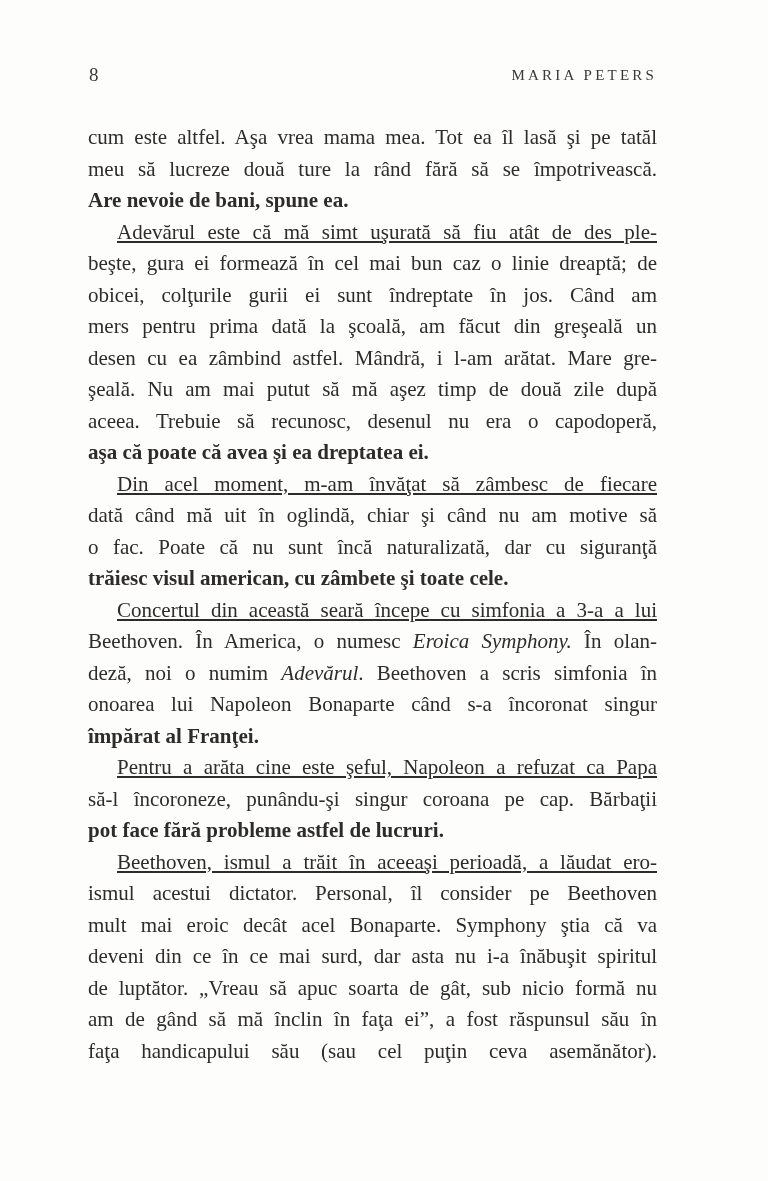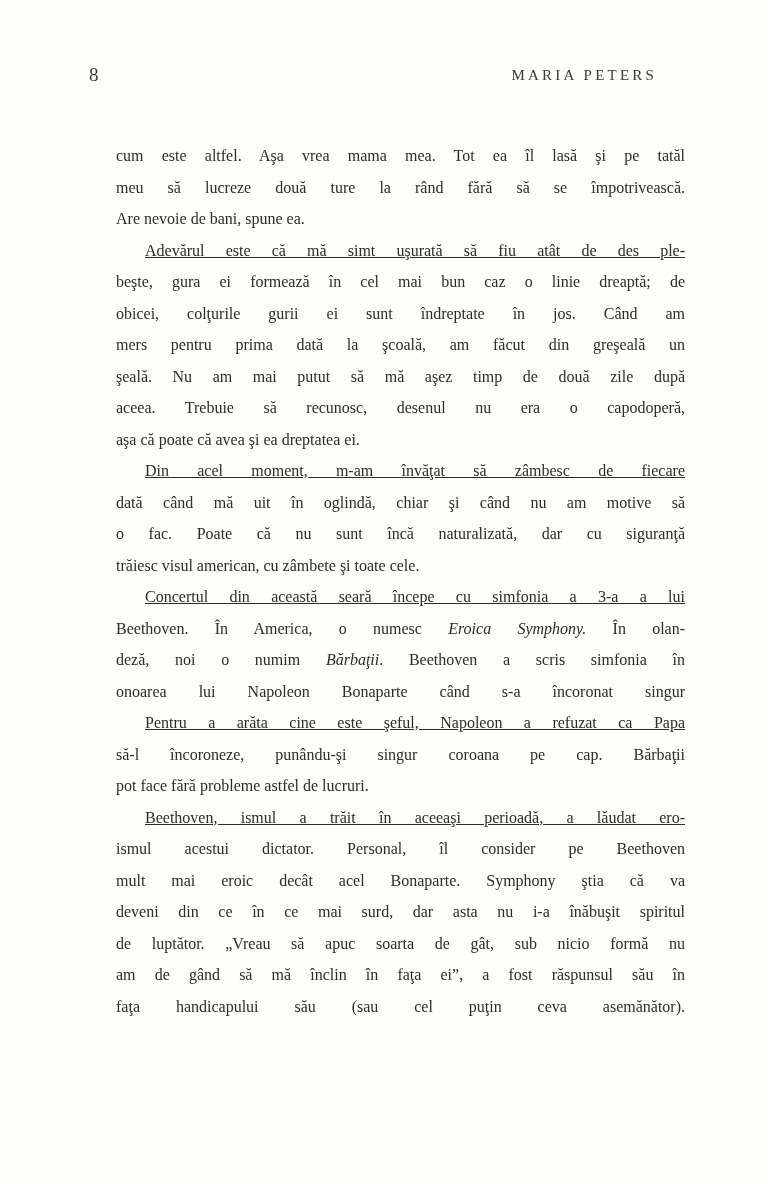--- a/index.html
+++ b/index.html
@@ -32,34 +32,34 @@
     text-align: right;
     font-size: 15px;
     line-height: 24px;
     letter-spacing: 3.2px;
     font-variant: normal;
   }
 
   .body-text {
     position: absolute;
     left: 88px;
-    top: 140px;
+    top: 122px;
     width: 569px;
-    font-size: 16px;
+    font-size: 21px;
     line-height: 31.5px;
-    margin-left: 28px;
   }
   .line {
     text-align: justify;
     text-align-last: justify;
     white-space: normal;
   }
   .line.no-justify {
     text-align: left;
     text-align-last: left;
+    font-weight: bold;
   }
   .line.indent {
     text-indent: 29px;
     text-decoration: underline;
   }
   .line em {
     font-style: italic;
     font-family: "Liberation Serif", "DejaVu Serif", serif;
   }
 </style>
@@ -72,31 +72,33 @@
     <span class="running-title">MARIA PETERS</span>
   </div>
   <div class="body-text" id="body-text">
       <div class="line"><span>cum este altfel. Aşa vrea mama mea. Tot ea îl lasă şi pe tatăl</span></div>
       <div class="line"><span>meu să lucreze două ture la rând fără să se împotrivească.</span></div>
       <div class="line no-justify"><span>Are nevoie de bani, spune ea.</span></div>
       <div class="line indent"><span>Adevărul este că mă simt uşurată să fiu atât de des ple-</span></div>
       <div class="line"><span>beşte, gura ei formează în cel mai bun caz o linie dreaptă; de</span></div>
       <div class="line"><span>obicei, colţurile gurii ei sunt îndreptate în jos. Când am</span></div>
       <div class="line"><span>mers pentru prima dată la şcoală, am făcut din greşeală un</span></div>
+      <div class="line"><span>desen cu ea zâmbind astfel. Mândră, i l-am arătat. Mare gre-</span></div>
       <div class="line"><span>şeală. Nu am mai putut să mă aşez timp de două zile după</span></div>
       <div class="line"><span>aceea. Trebuie să recunosc, desenul nu era o capodoperă,</span></div>
       <div class="line no-justify"><span>aşa că poate că avea şi ea dreptatea ei.</span></div>
       <div class="line indent"><span>Din acel moment, m-am învăţat să zâmbesc de fiecare</span></div>
       <div class="line"><span>dată când mă uit în oglindă, chiar şi când nu am motive să</span></div>
       <div class="line"><span>o fac. Poate că nu sunt încă naturalizată, dar cu siguranţă</span></div>
       <div class="line no-justify"><span>trăiesc visul american, cu zâmbete şi toate cele.</span></div>
       <div class="line indent"><span>Concertul din această seară începe cu simfonia a 3-a a lui</span></div>
       <div class="line"><span>Beethoven. În America, o numesc </span><em>Eroica Symphony.</em><span> În olan-</span></div>
-      <div class="line"><span>deză, noi o numim </span><em>Bărbaţii</em><span>. Beethoven a scris simfonia în</span></div>
+      <div class="line"><span>deză, noi o numim </span><em>Adevărul</em><span>. Beethoven a scris simfonia în</span></div>
       <div class="line"><span>onoarea lui Napoleon Bonaparte când s-a încoronat singur</span></div>
+      <div class="line no-justify"><span>împărat al Franţei.</span></div>
       <div class="line indent"><span>Pentru a arăta cine este şeful, Napoleon a refuzat ca Papa</span></div>
       <div class="line"><span>să-l încoroneze, punându-şi singur coroana pe cap. Bărbaţii</span></div>
       <div class="line no-justify"><span>pot face fără probleme astfel de lucruri.</span></div>
       <div class="line indent"><span>Beethoven, ismul a trăit în aceeaşi perioadă, a lăudat ero-</span></div>
       <div class="line"><span>ismul acestui dictator. Personal, îl consider pe Beethoven</span></div>
       <div class="line"><span>mult mai eroic decât acel Bonaparte. Symphony ştia că va</span></div>
       <div class="line"><span>deveni din ce în ce mai surd, dar asta nu i-a înăbuşit spiritul</span></div>
       <div class="line"><span>de luptător. „Vreau să apuc soarta de gât, sub nicio formă nu</span></div>
       <div class="line"><span>am de gând să mă înclin în faţa ei”, a fost răspunsul său în</span></div>
       <div class="line"><span>faţa handicapului său (sau cel puţin ceva asemănător).</span></div>

